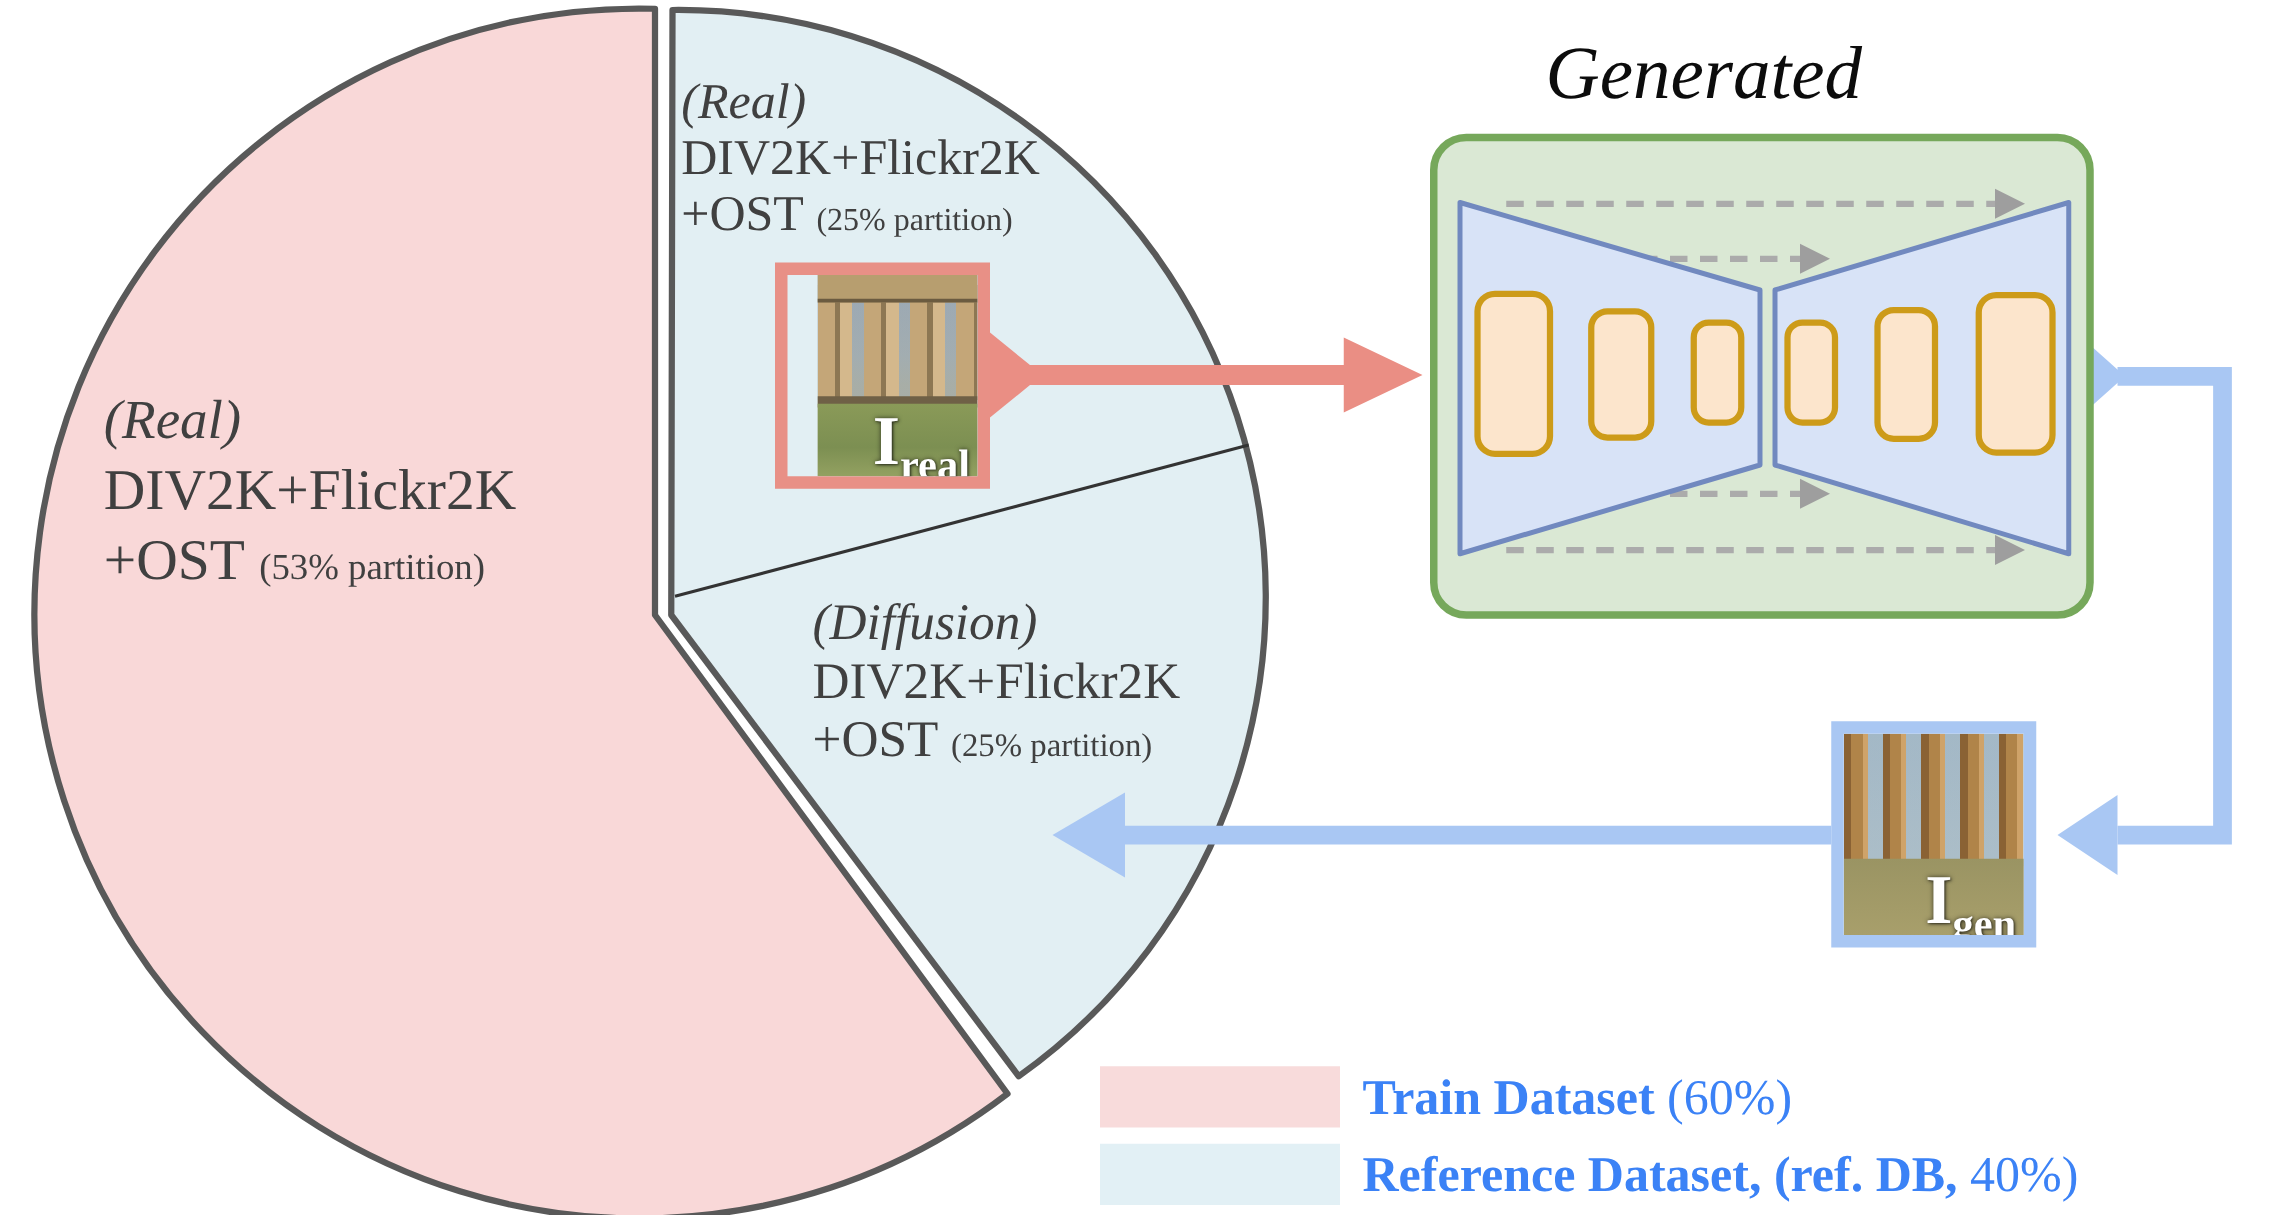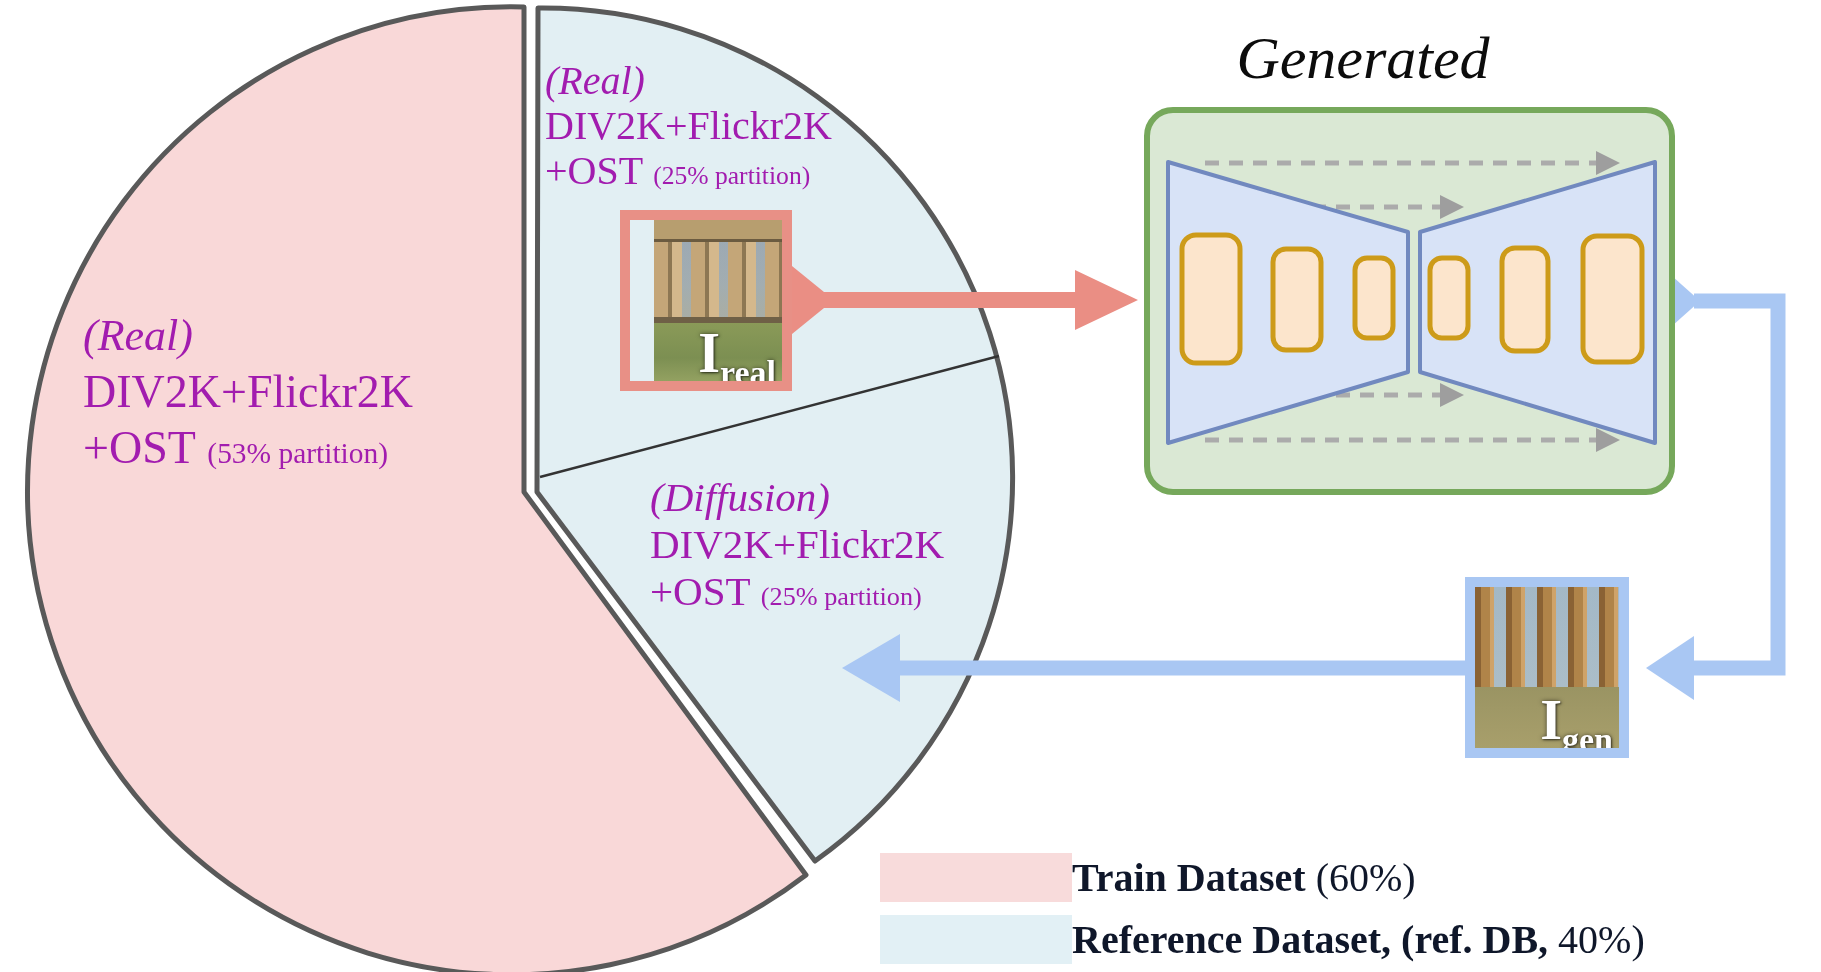--- a/index.html
+++ b/index.html
@@ -1,20 +1,20 @@
 <!DOCTYPE html>
 <html><head>
 <meta charset="utf-8">
 <style>
   html,body{margin:0;padding:0;background:#fff;}
   .canvas{position:relative;width:1821px;height:972px;overflow:hidden;background:#fff;
           font-family:"Liberation Serif",serif;}
   .abs{position:absolute;}
   svg{position:absolute;left:0;top:0;}
-  .label-block{color:#a21caf;}
+  .label-block{color:#404040;}
   .lb-italic{font-style:italic;}
   .note{font-size:0.64em;}
   .pie-label-pink{left:83px;top:308px;font-size:46px;line-height:56px;}
   .pie-label-pink .lb-italic{font-size:44px;}
   .pie-label-blue{left:545px;top:58px;font-size:40px;line-height:45px;}
   .pie-label-gen{left:650px;top:474px;font-size:41px;line-height:47px;}
   .diffusion-title{left:1363px;top:24px;transform:translateX(-50%);
        font-size:60px;font-style:italic;color:#0c0c0c;white-space:nowrap;}
   .photo{position:absolute;box-sizing:border-box;}
   .photo-real{left:620px;top:210px;width:172px;height:181px;border:10px solid #E89086;}
@@ -37,21 +37,21 @@
   .ground{position:absolute;left:0;right:0;bottom:0;height:38%;
      background:linear-gradient(180deg,#9a9463 0%,#a89f6b 100%);}
   .photo-label{position:absolute;right:6px;bottom:0px;color:#fff;
      font-weight:bold;font-size:56px;line-height:56px;
      text-shadow:0 0 4px rgba(0,0,0,.6),1px 1px 2px rgba(0,0,0,.5);}
   .photo-label sub{font-size:34px;font-weight:bold;line-height:0;}
   .legend-row{display:flex;align-items:center;left:880px;}
   .legend-row-1{top:853px;}
   .legend-row-2{top:915px;}
   .legend-swatch{width:192px;height:49px;flex:0 0 auto;}
-  .legend-text{font-size:40px;color:#0f172a;white-space:nowrap;}
+  .legend-text{margin-left:18px;font-size:40px;color:#3b82f6;white-space:nowrap;}
   .legend-bold{font-weight:bold;}
 </style>
 </head>
 <body>
 
 <div class="canvas">
 
   <svg width="1821" height="972" viewBox="0 0 1821 972">
 
     <path d="M 524 492 L 524 7 A 484 484 0 1 0 806 875 Z" stroke="#595959" stroke-width="5" stroke-linejoin="round" fill="#F9D8D8"></path>

